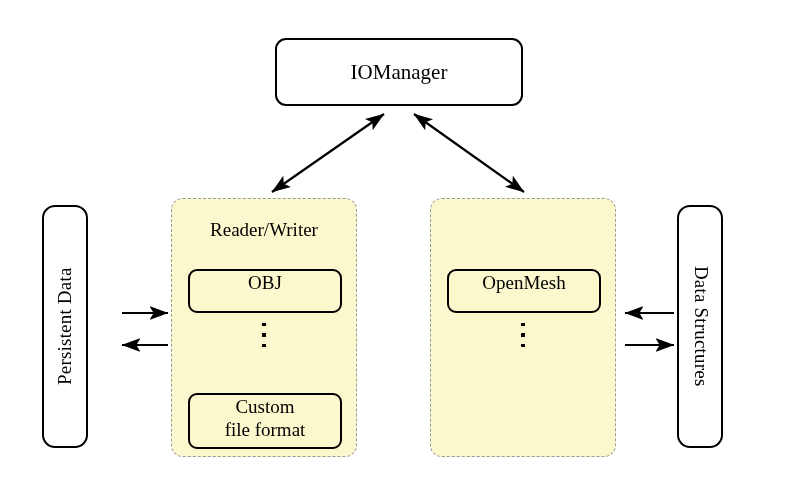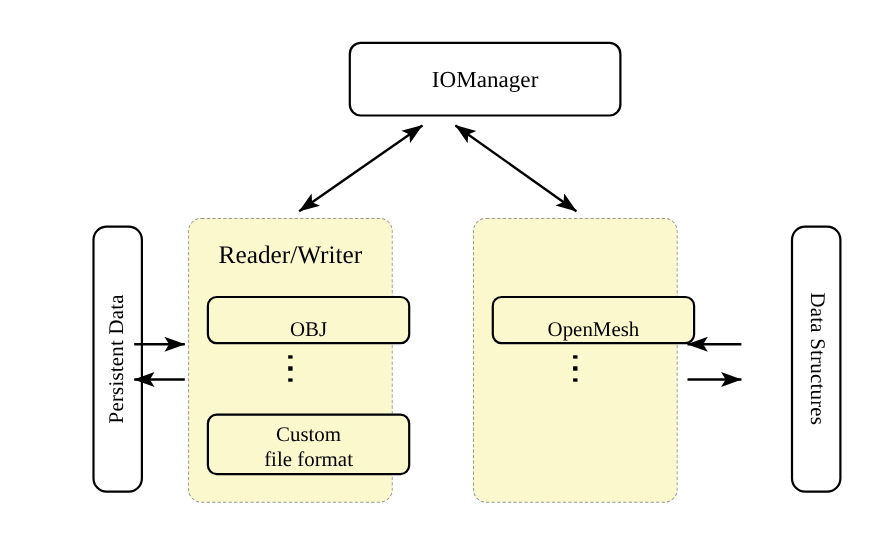--- a/index.html
+++ b/index.html
@@ -24,21 +24,20 @@
     position: absolute;
     box-sizing: border-box;
     border: 2.4px solid #000000;
     border-radius: 11px;
     background: #ffffff;
     display: flex;
     align-items: center;
     justify-content: center;
     text-align: left;
     line-height: 1.18;
-    margin-left: 42px;
   }
 
   
   #io-manager {
     left: 275px;
     top: 38px;
     width: 248px;
     height: 68px;
     font-size: 21px;
   }
@@ -73,42 +72,42 @@
   }
   #group-reader-writer { left: 171px; }
   #group-importer-exporter { left: 430px; }
 
   .group-title {
     position: absolute;
     top: 20px;
     left: 0;
     width: 100%;
     text-align: center;
-    font-size: 23px;
+    font-size: 19px;
     white-space: nowrap;
   }
 
   
   .inner-node {
     position: absolute;
     box-sizing: border-box;
     left: 16px;
-    width: 185px;
+    width: 154px;
     background: #fbf8cd;
     border: 2.4px solid #000000;
     border-radius: 9px;
     display: flex;
-    align-items: flex-end;
+    align-items: flex-start;
     justify-content: center;
     text-align: center;
     font-size: 19px;
     line-height: 1.22;
   }
   .inner-node.top    { top: 70px;  height: 44px; }
-  .inner-node.bottom { top: 177px; height: 56px; }
+  .inner-node.bottom { top: 194px; height: 56px; }
 
   
   .vdots {
     position: absolute;
     left: 0;
     top: 124px;
     width: 100%;
     display: flex;
     flex-direction: column;
     align-items: center;

